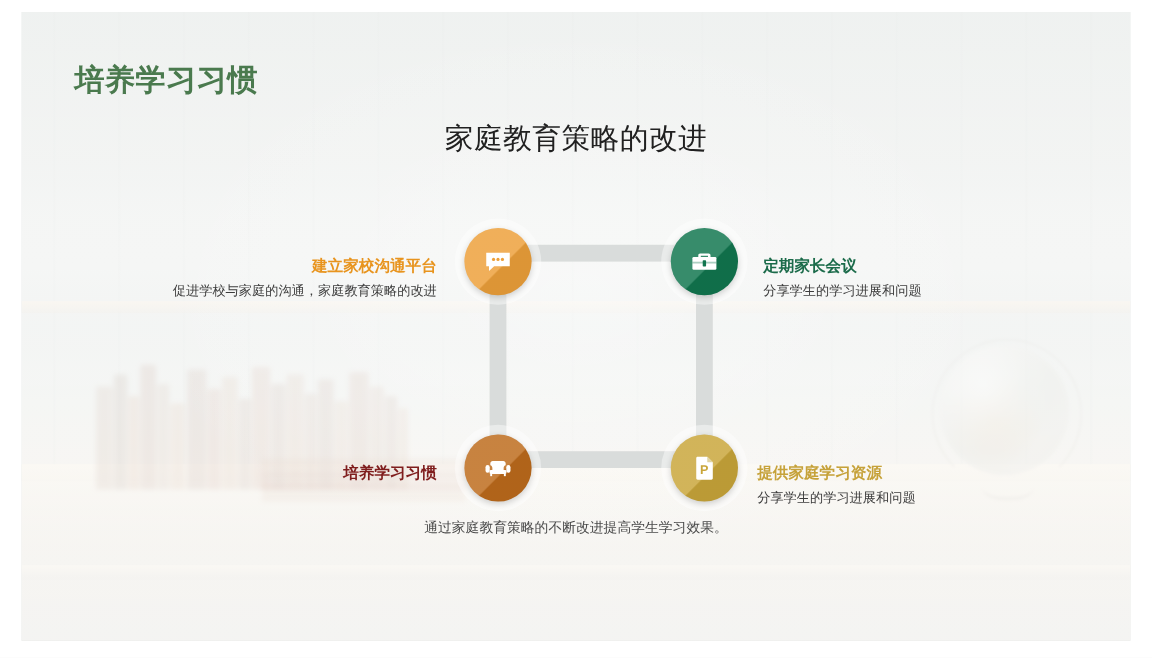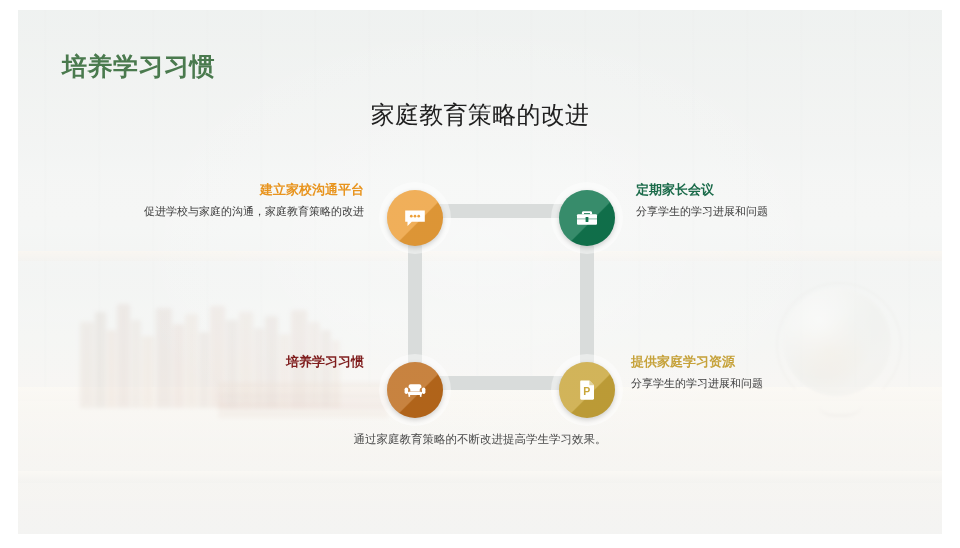--- a/index.html
+++ b/index.html
@@ -207,20 +207,21 @@
   
   .label {
     position: absolute;
     width: 220px;
   }
   .label .ttl {
     font-size: 13px;
     font-weight: bold;
     line-height: 17px;
     margin-bottom: 5px;
+    margin-top: 32px;
   }
   .label .desc {
     font-size: 11px;
     line-height: 17px;
     color: #3c3c3c;
   }
   .label.right-align { text-align: right; }
   .label.left-align  { text-align: left; }
 
   .caption {

